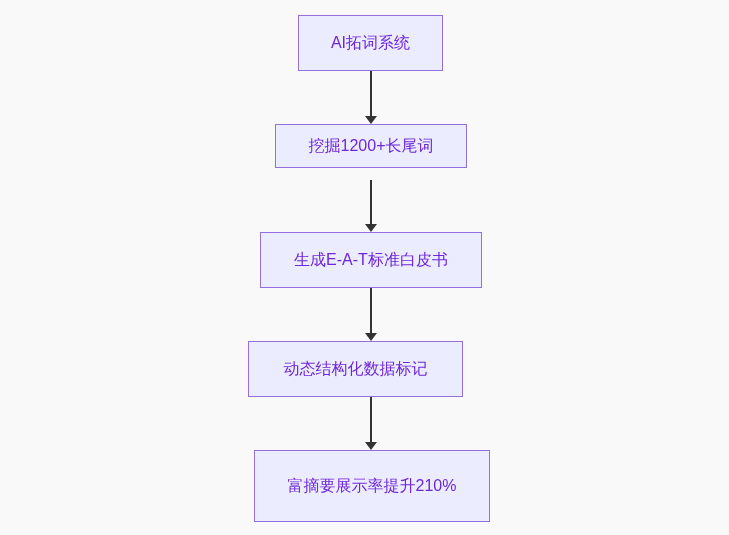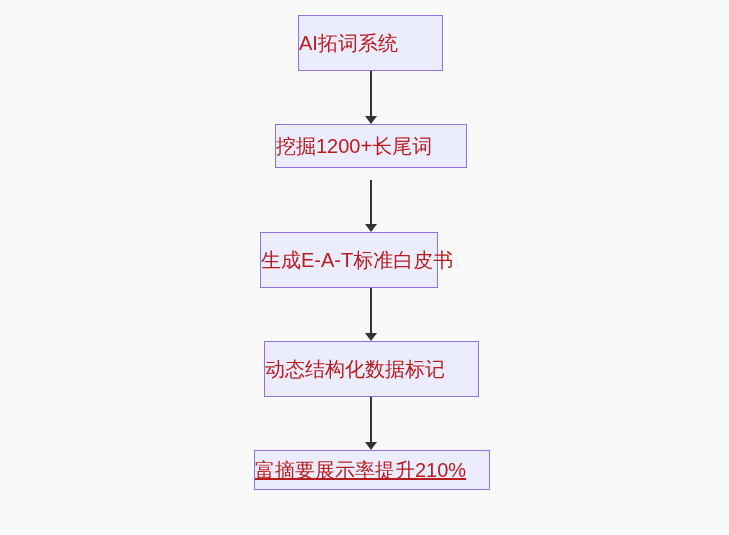--- a/index.html
+++ b/index.html
@@ -12,32 +12,33 @@
     height: 535px;
     background: #f9f9f9;
     overflow: hidden;
     font-family: "Liberation Sans", "DejaVu Sans", sans-serif;
   }
   .node {
     position: absolute;
     box-sizing: border-box;
     background: #ececff;
     border: 1px solid #9370db;
-    color: #b91c1c;
-    font-size: 20px;
+    color: #6d28d9;
+    font-size: 16px;
     display: flex;
     align-items: center;
+    justify-content: center;
     text-align: center;
     white-space: nowrap;
   }
   .n1 { left: 298px; top: 15px;  width: 145px; height: 56px; }
   .n2 { left: 275px; top: 124px; width: 192px; height: 44px; }
-  .n3 { left: 260px; top: 232px; width: 178px; height: 56px; }
-  .n4 { left: 264px; top: 341px; width: 215px; height: 56px; }
-  .n5 { left: 254px; top: 450px; width: 236px; height: 40px; text-decoration: underline; }
+  .n3 { left: 260px; top: 232px; width: 222px; height: 56px; }
+  .n4 { left: 248px; top: 341px; width: 215px; height: 56px; }
+  .n5 { left: 254px; top: 450px; width: 236px; height: 72px; }
 
   .arrow {
     position: absolute;
     width: 12px;
     display: flex;
     flex-direction: column;
     align-items: center;
     left: 365px;
   }
   .arrow-line {

